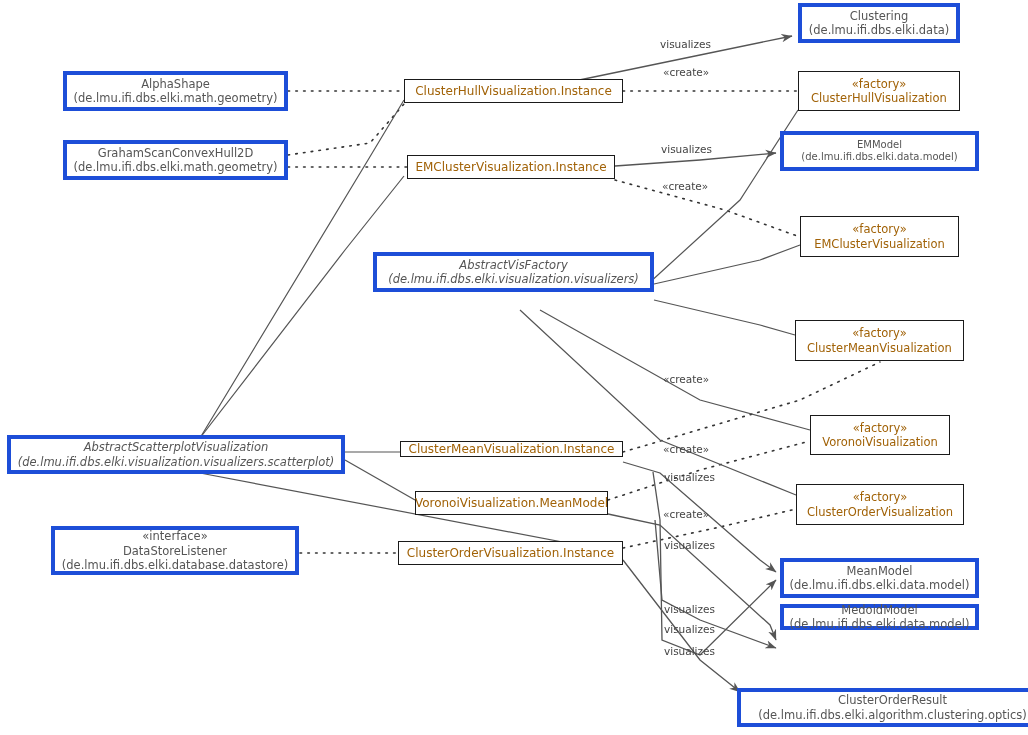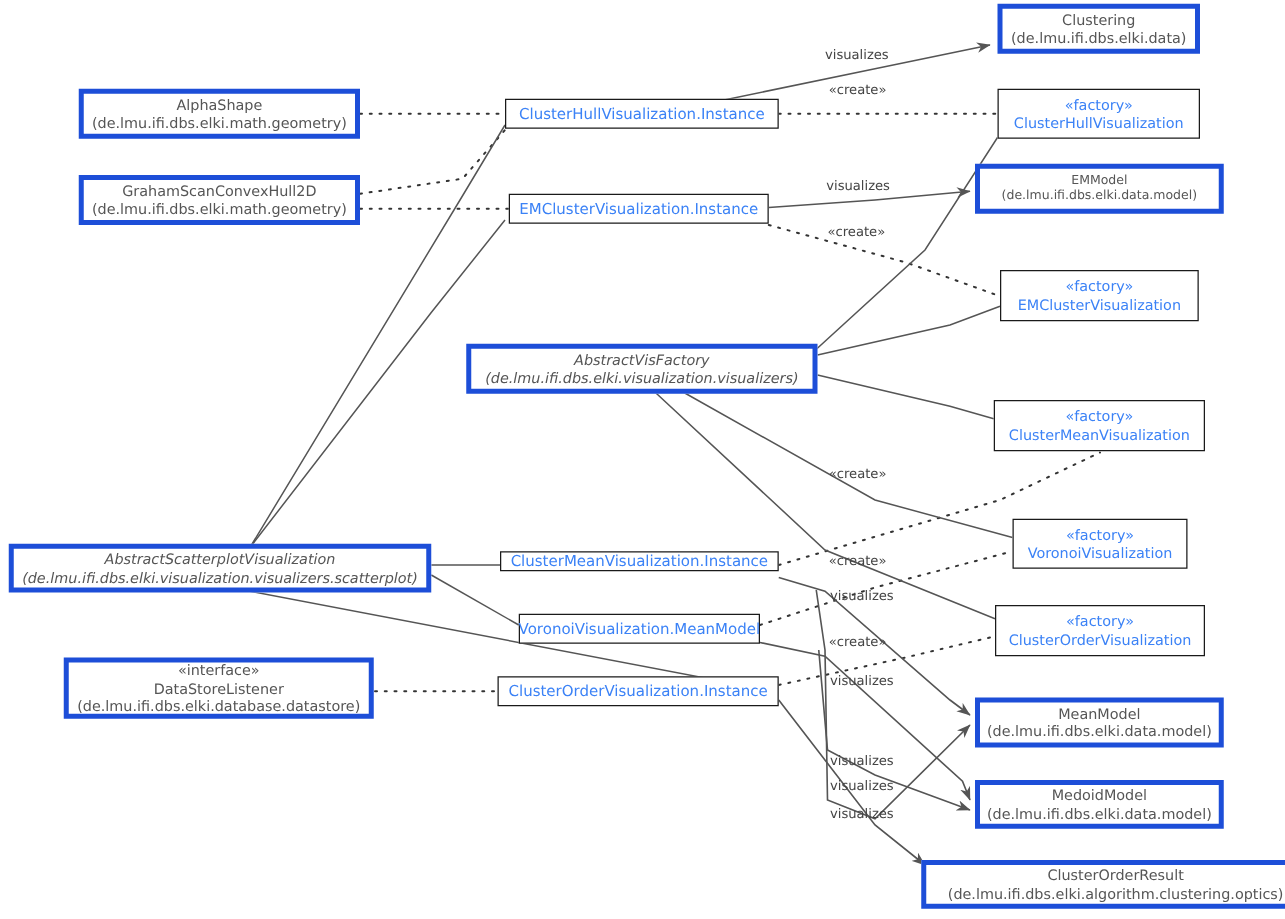--- a/index.html
+++ b/index.html
@@ -34,21 +34,21 @@
     text-align: center;
     line-height: 1.22;
     z-index: 5;
   }
   .node.ext {
     border: 4px solid #1d4ed8;
     color: #555555;
   }
   .node.internal {
     border: 1px solid #1a1a1a;
-    color: #3b82f6;
+    color: #a16207;
   }
   .node .ln {
     display: block;
     white-space: nowrap;
   }
   .node .stereo { }
   .node .pkg { }
   .node.italic .ln { font-style: italic; }
   .edgelabel {
     position: absolute;
@@ -140,21 +140,21 @@
   <div class="node ext" style="left:780px; top:131px; width:199px; height:40px; font-size:10px;">
     <span class="ln">EMModel</span>
     <span class="ln pkg">(de.lmu.ifi.dbs.elki.data.model)</span>
   </div>
 
   <div class="node internal" style="left:800px; top:216px; width:159px; height:41px; font-size:11.5px;">
     <span class="ln stereo">«factory»</span>
     <span class="ln">EMClusterVisualization</span>
   </div>
 
-  <div class="node ext italic" style="left:373px; top:275px; width:281px; height:40px; font-size:11.5px;">
+  <div class="node ext italic" style="left:373px; top:252px; width:281px; height:40px; font-size:11.5px;">
     <span class="ln">AbstractVisFactory</span>
     <span class="ln pkg">(de.lmu.ifi.dbs.elki.visualization.visualizers)</span>
   </div>
 
   <div class="node internal" style="left:795px; top:320px; width:169px; height:41px; font-size:11.5px;">
     <span class="ln stereo">«factory»</span>
     <span class="ln">ClusterMeanVisualization</span>
   </div>
 
   <div class="node internal" style="left:810px; top:415px; width:140px; height:40px; font-size:11.5px;">
@@ -188,21 +188,21 @@
     <span class="ln stereo">«interface»</span>
     <span class="ln">DataStoreListener</span>
     <span class="ln pkg">(de.lmu.ifi.dbs.elki.database.datastore)</span>
   </div>
 
   <div class="node ext" style="left:780px; top:558px; width:199px; height:40px; font-size:11.5px;">
     <span class="ln">MeanModel</span>
     <span class="ln pkg">(de.lmu.ifi.dbs.elki.data.model)</span>
   </div>
 
-  <div class="node ext" style="left:780px; top:624px; width:199px; height:39px; font-size:11.5px;">
+  <div class="node ext" style="left:780px; top:604px; width:199px; height:26px; font-size:11.5px;">
     <span class="ln">MedoidModel</span>
     <span class="ln pkg">(de.lmu.ifi.dbs.elki.data.model)</span>
   </div>
 
   <div class="node ext" style="left:737px; top:688px; width:311px; height:39px; font-size:11.5px;">
     <span class="ln">ClusterOrderResult</span>
     <span class="ln pkg">(de.lmu.ifi.dbs.elki.algorithm.clustering.optics)</span>
   </div>
 
   <div class="edgelabel" style="left:660px; top:38px;">visualizes</div>

